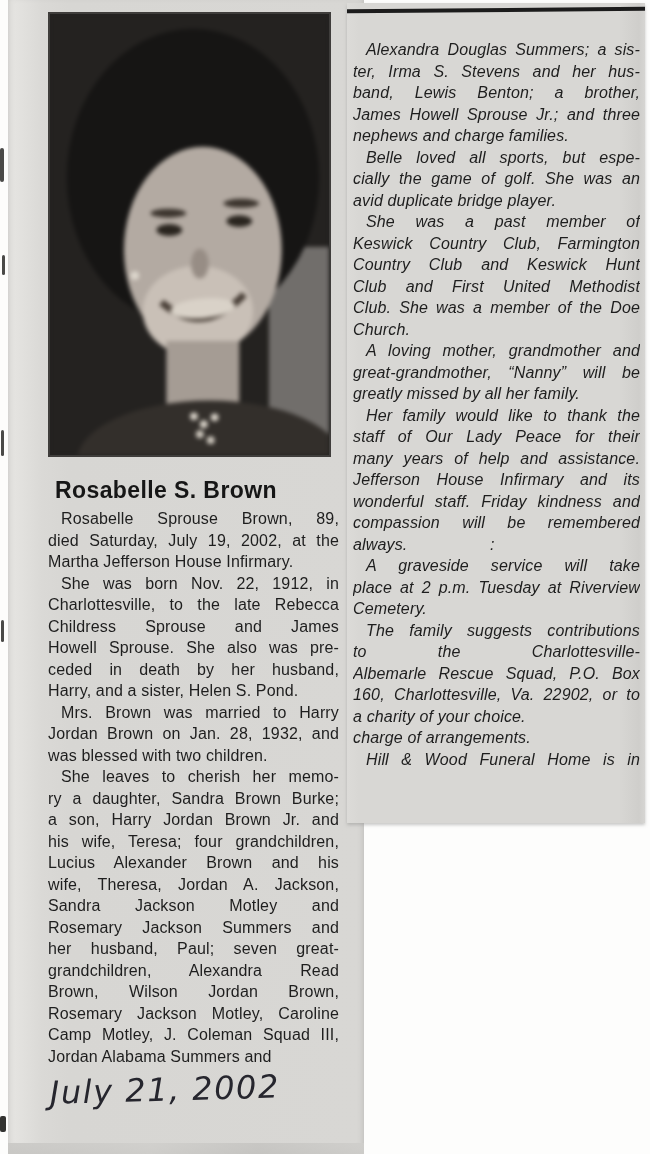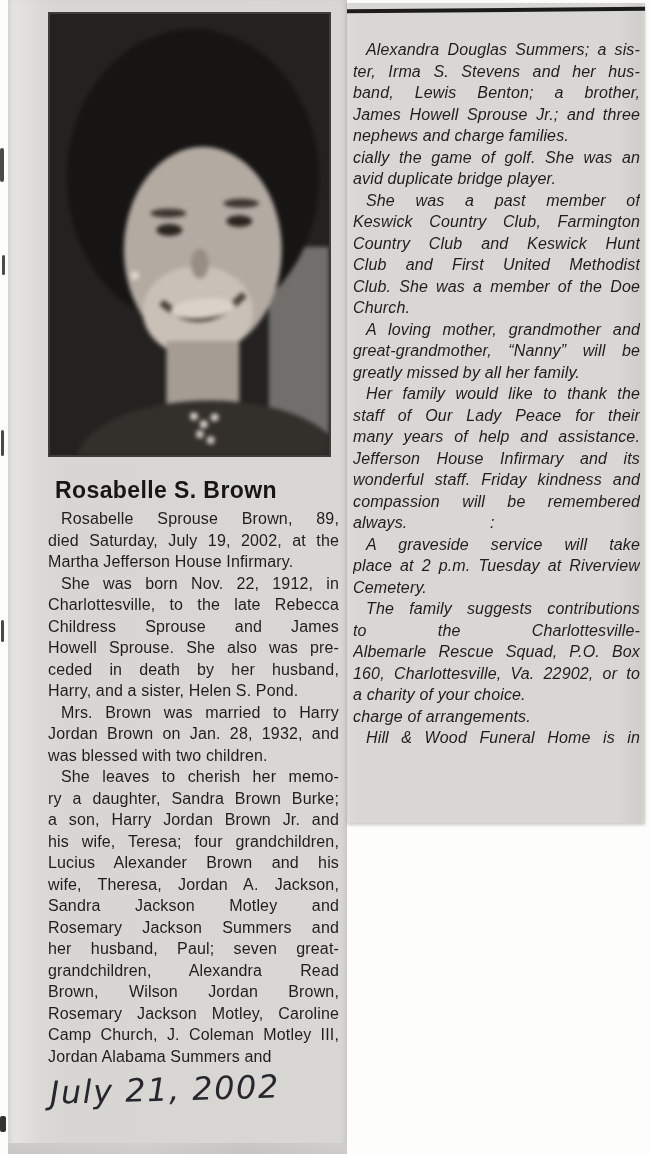--- a/index.html
+++ b/index.html
@@ -10,20 +10,21 @@
     position:relative;
     overflow:hidden;
   }
   .scan{position:absolute;left:0;top:0;width:650px;height:1154px;background:#fdfdfc;}
 
   
   .clip-left{
     position:absolute;left:8px;top:0;width:339px;height:1154px;
     background:linear-gradient(90deg,#e7e6e3 0,#dad9d6 34px,#d7d6d3 60px,#d8d7d4 100%);
     box-shadow:inset 0 -4px 6px rgba(120,120,118,.35);
+    padding-left:17px;
   }
   .clip-bottom-band{
     position:absolute;left:0;bottom:0;width:100%;height:11px;
     background:linear-gradient(90deg,#c9c8c5,#d0cfcc 40%,#c6c5c2 70%,#cfcecb);
     opacity:.9;
   }
 
   
   .photo{
     position:absolute;left:40px;top:12px;width:283px;height:445px;
@@ -139,41 +140,42 @@
           <div class="line">a son, Harry Jordan Brown Jr. and</div>
           <div class="line">his wife, Teresa; four grandchildren,</div>
           <div class="line">Lucius Alexander Brown and his</div>
           <div class="line">wife, Theresa, Jordan A. Jackson,</div>
           <div class="line">Sandra Jackson Motley and</div>
           <div class="line">Rosemary Jackson Summers and</div>
           <div class="line">her husband, Paul; seven great-</div>
           <div class="line">grandchildren, Alexandra Read</div>
           <div class="line">Brown, Wilson Jordan Brown,</div>
           <div class="line">Rosemary Jackson Motley, Caroline</div>
-          <div class="line">Camp Church, J. Coleman Motley III,</div>
+          <div class="line">Camp Motley, J. Coleman Squad III,</div>
           <div class="line last">Jordan Alabama Summers and</div>
         </div>
       </div>
 
     <div class="handwriting">July 21, 2002</div>
 
     <div class="clip-bottom-band"></div>
   </div>
 
   <div class="clip-right">
     <div class="rule"></div>
     <div class="col body-right">
         <div class="para">
           <div class="line first">Alexandra Douglas Summers; a sis-</div>
           <div class="line">ter, Irma S. Stevens and her hus-</div>
           <div class="line">band, Lewis Benton; a brother,</div>
           <div class="line">James Howell Sprouse Jr.; and three</div>
           <div class="line last">nephews and charge families.</div>
         </div>
         <div class="para">
+          <div class="line first">Belle loved all sports, but espe-</div>
           <div class="line">cially the game of golf. She was an</div>
           <div class="line last">avid duplicate bridge player.</div>
         </div>
         <div class="para">
           <div class="line first">She was a past member of</div>
           <div class="line">Keswick Country Club, Farmington</div>
           <div class="line">Country Club and Keswick Hunt</div>
           <div class="line">Club and First United Methodist</div>
           <div class="line">Club. She was a member of the Doe</div>
           <div class="line last">Church.</div>

